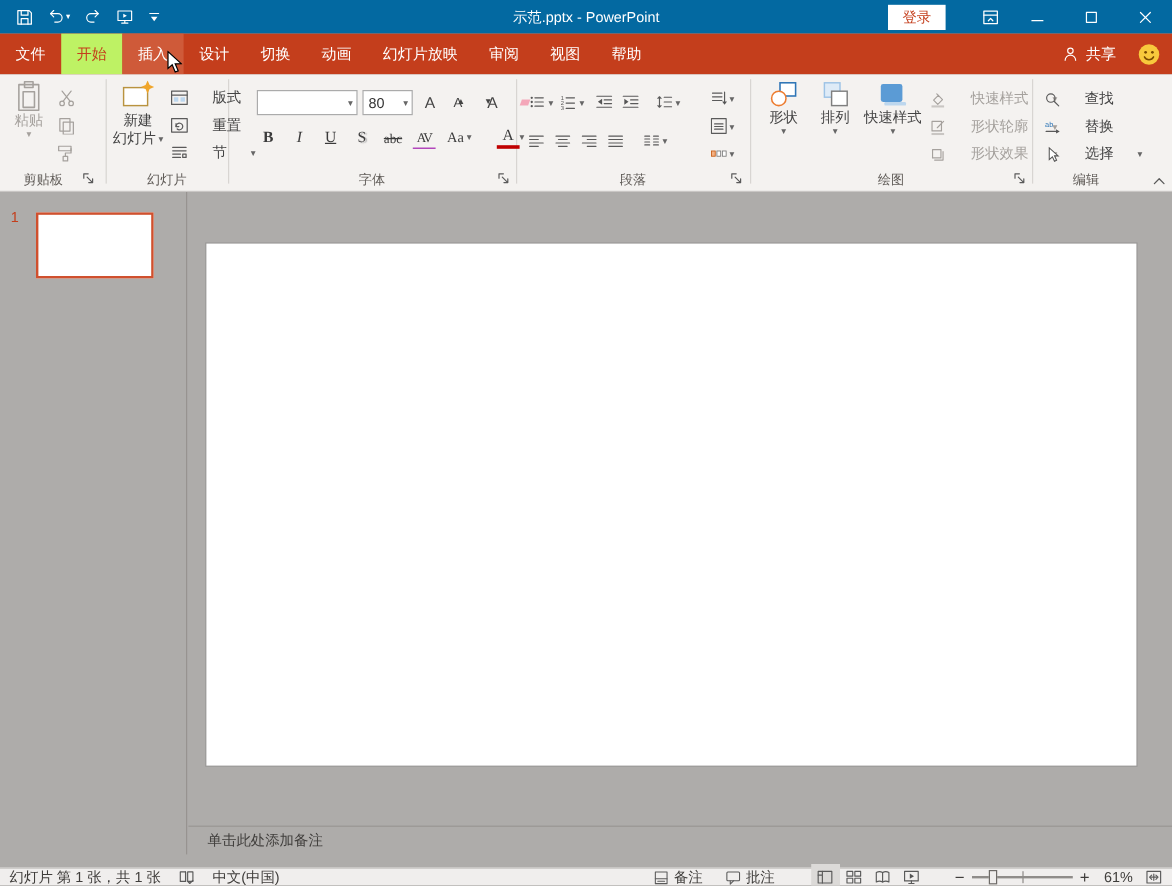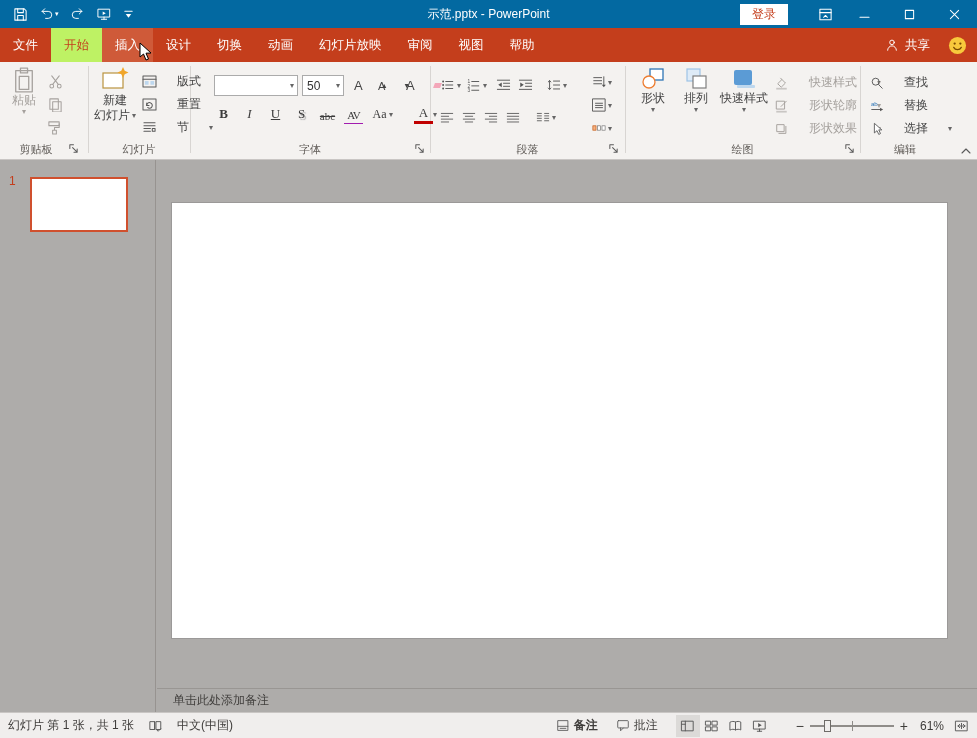--- a/index.html
+++ b/index.html
@@ -56,21 +56,21 @@
 
   
   .main { position: absolute; top: 160px; left: 0; right: 0; bottom: 26px; background: #AEACAA; }
   .thumbpane { position: absolute; left: 0; top: 0; bottom: 0; width: 156px; border-right: 1px solid #979390; }
   .thumb-num { position: absolute; left: 9px; top: 14px; color: #C43E1C; font-size: 12px; }
   .thumb { position: absolute; left: 30px; top: 17px; width: 98px; height: 55px; background: #fff; border: 2px solid #D0502E; }
   .canvas { position: absolute; left: 172px; top: 43px; width: 775px; height: 435px; background: #fff; box-shadow: 0 0 0 1px #9B9998; }
   .notespane { position: absolute; left: 157px; right: 0; top: 528px; bottom: 0; border-top: 1px solid #999693; display: flex; align-items: center; padding-left: 16px; color: #403E3C; }
 
   
-  .statusbar { position: absolute; bottom: 0; left: 0; right: 0; height: 26px; background: #F0EEED; border-top: 1px solid #C9C6C4; display: flex; align-items: center; color: #3F3D3B; font-size: 12px; padding: 0 8px; }
+  .statusbar { position: absolute; bottom: 0; left: 0; right: 0; height: 15px; background: #F0EEED; border-top: 1px solid #C9C6C4; display: flex; align-items: center; color: #3F3D3B; font-size: 12px; padding: 0 8px; }
   .sb-left { display: flex; align-items: center; gap: 14px; }
   .sb-right { margin-left: auto; display: flex; align-items: center; }
   .sb-item { display: flex; align-items: center; gap: 4px; }
   .viewbtn { width: 24px; height: 22px; display: flex; align-items: center; justify-content: center; }
   .viewbtn.sel { background: #DCDAD8; }
   .zslider { position: relative; width: 84px; height: 16px; margin: 0 4px; }
   .ztrack { position: absolute; left: 0; right: 0; top: 7px; height: 2px; background: #8F8C89; }
   .ztick { position: absolute; left: 50%; top: 3px; width: 1px; height: 10px; background: #8F8C89; }
   .zthumb { position: absolute; left: 14px; top: 2px; width: 7px; height: 12px; background: #F0EEED; border: 1px solid #6E6B68; }
   .zoomtxt { width: 34px; text-align: right; }
@@ -256,21 +256,21 @@
     <span>节</span>
     <span class="caret">▾</span>
   </div>
   <div class="glabel" style="left:88px; width:102px;">幻灯片</div>
 
   <div class="combo" style="left:214px; top:13px; width:84px;">
     <span class="combo-text"></span>
     <span class="caret">▾</span>
   </div>
   <div class="combo" style="left:302px; top:13px; width:42px;">
-    <span class="combo-text">50</span>
+    <span class="combo-text">80</span>
     <span class="caret">▾</span>
   </div>
   <div class="sbtn" style="left:352px; top:13px;">
     <span style="font-size:13px;">A</span>
       <span style="font-size:7px; margin-left:-2px;">▲</span>
   </div>
   <div class="sbtn" style="left:376px; top:13px;">
     <span style="font-size:11px;">A</span>
       <span style="font-size:7px; margin-left:-2px;">▼</span>
   </div>
@@ -500,28 +500,28 @@
   <div class="sb-left">
     <span>幻灯片 第 1 张，共 1 张</span>
     <svg width="15" height="14" viewBox="0 0 16 16">
       <path class="ic" d="M2 3h5v9H2zM9 3h5v9H9z"></path>
         <path class="ic" d="M7 3v9"></path>
         <path class="ic" d="M10.5 13.5l1.5 1.5 3-3" transform="translate(-1,-1)"></path>
     </svg>
     <span>中文(中国)</span>
   </div>
   <div class="sb-right">
-    <div class="sb-item" style="margin-right:18px;font-weight:bold;">
+    <div class="sb-item" style="margin-right:18px;">
       <svg width="14" height="13" viewBox="0 0 16 16">
         <rect class="ic" x="2" y="2" width="12" height="12"></rect>
           <path class="ic" d="M2 9h12M4.5 11.5h7"></path>
       </svg>
       <span>备注</span>
     </div>
-    <div class="sb-item" style="margin-right:18px;">
+    <div class="sb-item" style="margin-right:30px;">
       <svg width="14" height="13" viewBox="0 0 16 16">
         <rect class="ic" x="1.5" y="2" width="13" height="9" rx="1"></rect>
           <path class="ic" d="M5 11v3.5L8.5 11"></path>
       </svg>
       <span>批注</span>
     </div>
     <div class="viewbtn sel">
       <svg width="15" height="14" viewBox="0 0 16 16">
         <rect class="ic" x="1.5" y="2.5" width="13" height="11"></rect>
           <path class="ic" d="M5.5 2.5v11M1.5 6h4"></path>

